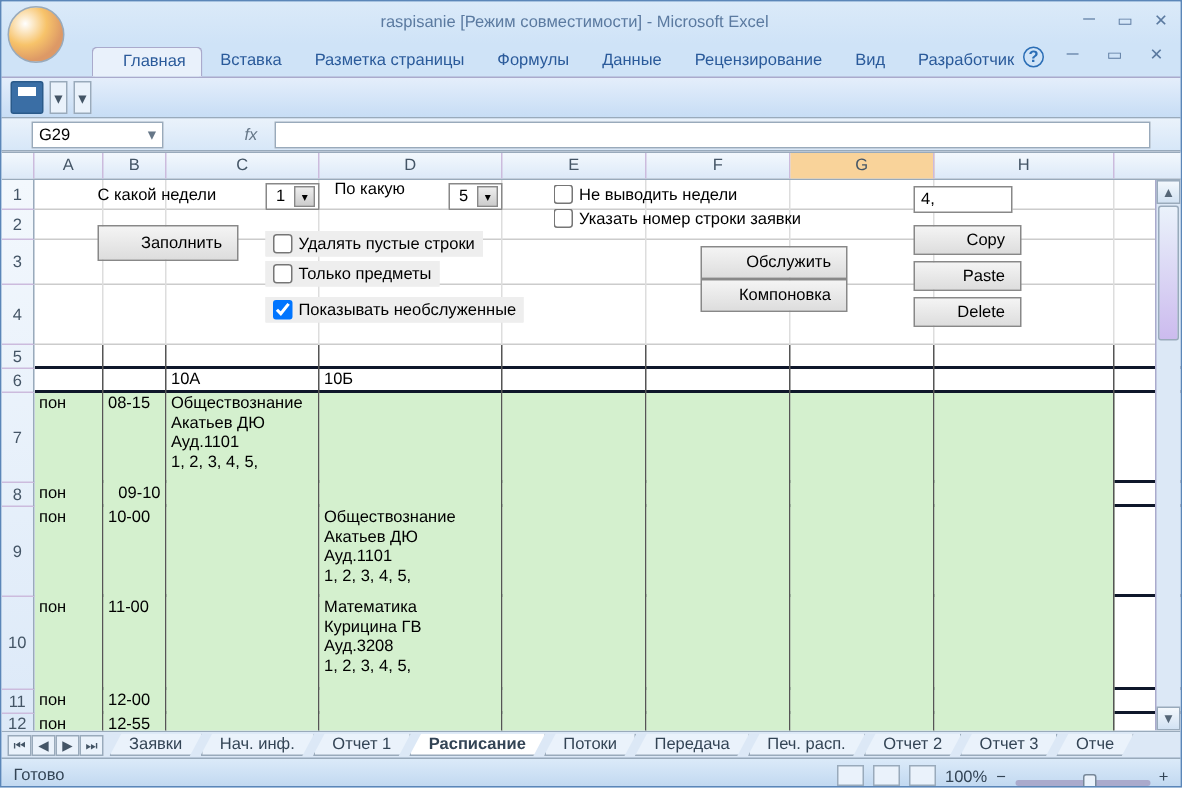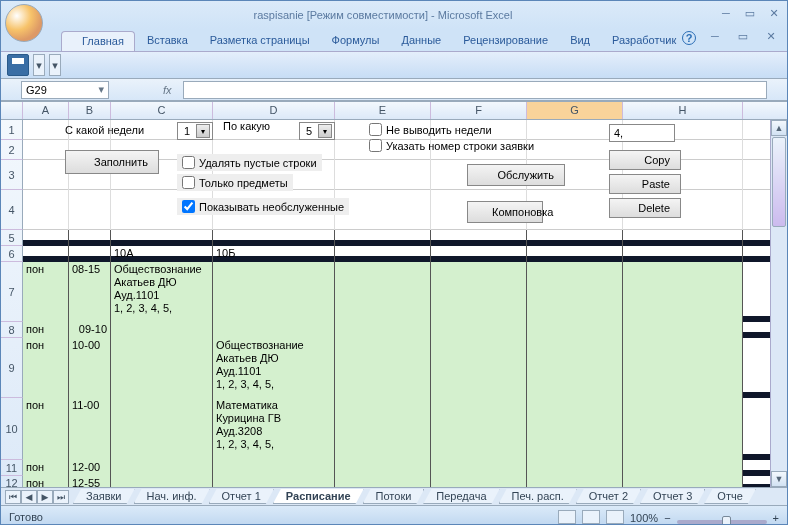--- a/index.html
+++ b/index.html
@@ -25,21 +25,21 @@
 .sheet-area { position: relative; background: #fff; height: 386px; overflow: hidden; border-top: 1px solid #9ab; }
 .col-headers { display: flex; position: sticky; top: 0; background: linear-gradient(#f3f8fd,#dce9f8); border-bottom: 1px solid #9ab; height: 18px; }
 .rowh-spacer { width: 22px; border-right: 1px solid #cbd; background: linear-gradient(#f3f8fd,#dce9f8); }
 .colh { border-right: 1px solid #cbd; text-align: center; color: #456; line-height: 17px; }
 .colh.sel { background: #f9d39a; }
 .grid { display: flex; }
 .row-headers { width: 22px; background: linear-gradient(#f3f8fd,#dce9f8); }
 .rowh { border-bottom: 1px solid #cbd; border-right: 1px solid #9ab; text-align: center; color: #456; display: flex; align-items: center; justify-content: center; }
 .cells { position: relative; flex: 1; }
 .row { display: flex; border-bottom: 1px solid #ccc; }
-.row.dark { border-bottom: 6px solid #0f172a; }
+.row.dark { border-bottom: 2px solid #0f172a; }
 .cell { border-right: 1px solid #ddd; padding: 1px 3px; overflow: hidden; white-space: pre-line; line-height: 13px; }
 .cell.b { border-right: 1px solid #555; }
 .green { background: #d4f0ce; }
 .controls-overlay { position: absolute; top: 18px; left: 22px; right: 0; height: 110px; pointer-events: none; margin-left: 36px; }
 .ctrl { position: absolute; pointer-events: auto; font-size: 11px; }
 .xl-btn { background: linear-gradient(#f4f4f4,#ddd); border: 1px solid #888; padding: 3px 10px; cursor: pointer; text-align: right; }
 .xl-dd { display: inline-flex; align-items: center; border: 1px solid #888; background: #fff; padding: 1px 2px 1px 6px; gap: 6px; }
 .xl-dd .tri { width: 14px; height: 14px; background: linear-gradient(#eee,#ccc); border: 1px solid #888; display: flex; align-items: center; justify-content: center; font-size: 8px; }
 .xl-chk { display: inline-flex; align-items: center; gap: 4px; background: #eee; padding: 1px 4px; border: 1px solid #eee; }
 .xl-chk input { margin: 0; }
@@ -292,21 +292,21 @@
     <label class="ctrl xl-chk" style="left:306px;top:2px;background:transparent;border:none;">
         <input type="checkbox" style="">
         <span>Не выводить недели</span>
       </label>
     <label class="ctrl xl-chk" style="left:306px;top:18px;background:transparent;border:none;">
         <input type="checkbox" style="">
         <span>Указать номер строки заявки</span>
       </label>
 
     <button class="ctrl xl-btn" style="left:408px;top:44px;width:98px;height:22px;">Обслужить</button>
-    <button class="ctrl xl-btn" style="left:408px;top:81px;width:76px;height:22px;padding-left:24px;">Компоновка</button>
+    <button class="ctrl xl-btn" style="left:408px;top:66px;width:98px;height:22px;padding-left:24px;">Компоновка</button>
 
     <input class="ctrl xl-txt" style="left: 550px; top: 4px;" value="4,">
     <button class="ctrl xl-btn" style="left:550px;top:30px;width:72px;height:20px;">Copy</button>
     <button class="ctrl xl-btn" style="left:550px;top:54px;width:72px;height:20px;">Paste</button>
     <button class="ctrl xl-btn" style="left:550px;top:78px;width:72px;height:20px;">Delete</button>
   </div>
 
   <div class="vscroll">
     <div class="arr">▲</div>
     <div class="thumb"></div>

